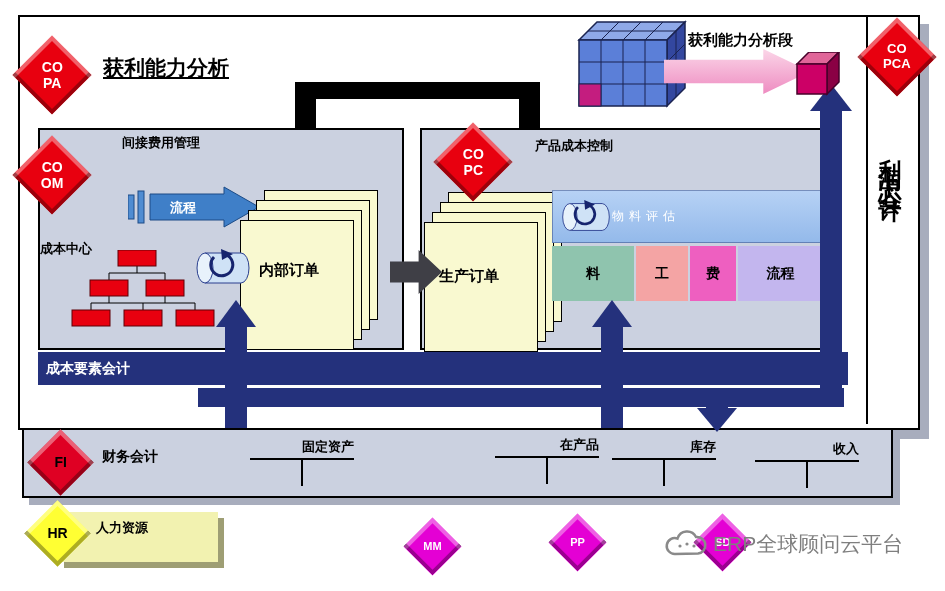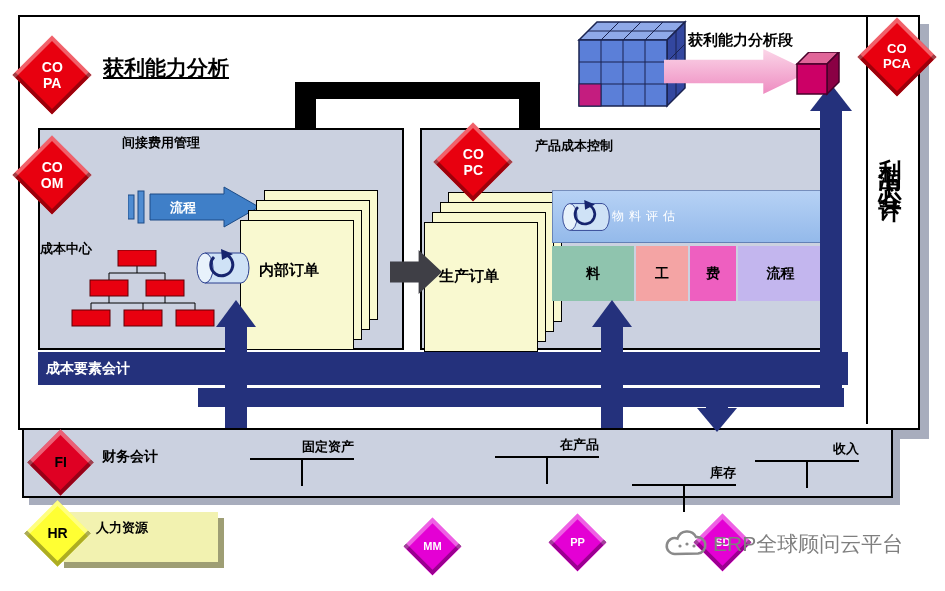--- a/index.html
+++ b/index.html
@@ -186,21 +186,21 @@
   <div class="taccount" style="left:250px;top:438px;z-index:6;">
     <div class="tlabel">固定资产</div>
     <div class="hline"></div>
       <div class="vline"></div>
   </div>
   <div class="taccount" style="left:495px;top:436px;z-index:6;">
     <div class="tlabel">在产品</div>
     <div class="hline"></div>
       <div class="vline"></div>
   </div>
-  <div class="taccount" style="left:632px;top:438px;z-index:6;margin-top:26px;">
+  <div class="taccount" style="left:612px;top:438px;z-index:6;">
     <div class="tlabel">库存</div>
     <div class="hline"></div>
       <div class="vline"></div>
   </div>
   <div class="taccount" style="left:755px;top:440px;z-index:6;">
     <div class="tlabel">收入</div>
     <div class="hline"></div>
       <div class="vline"></div>
   </div>
 

